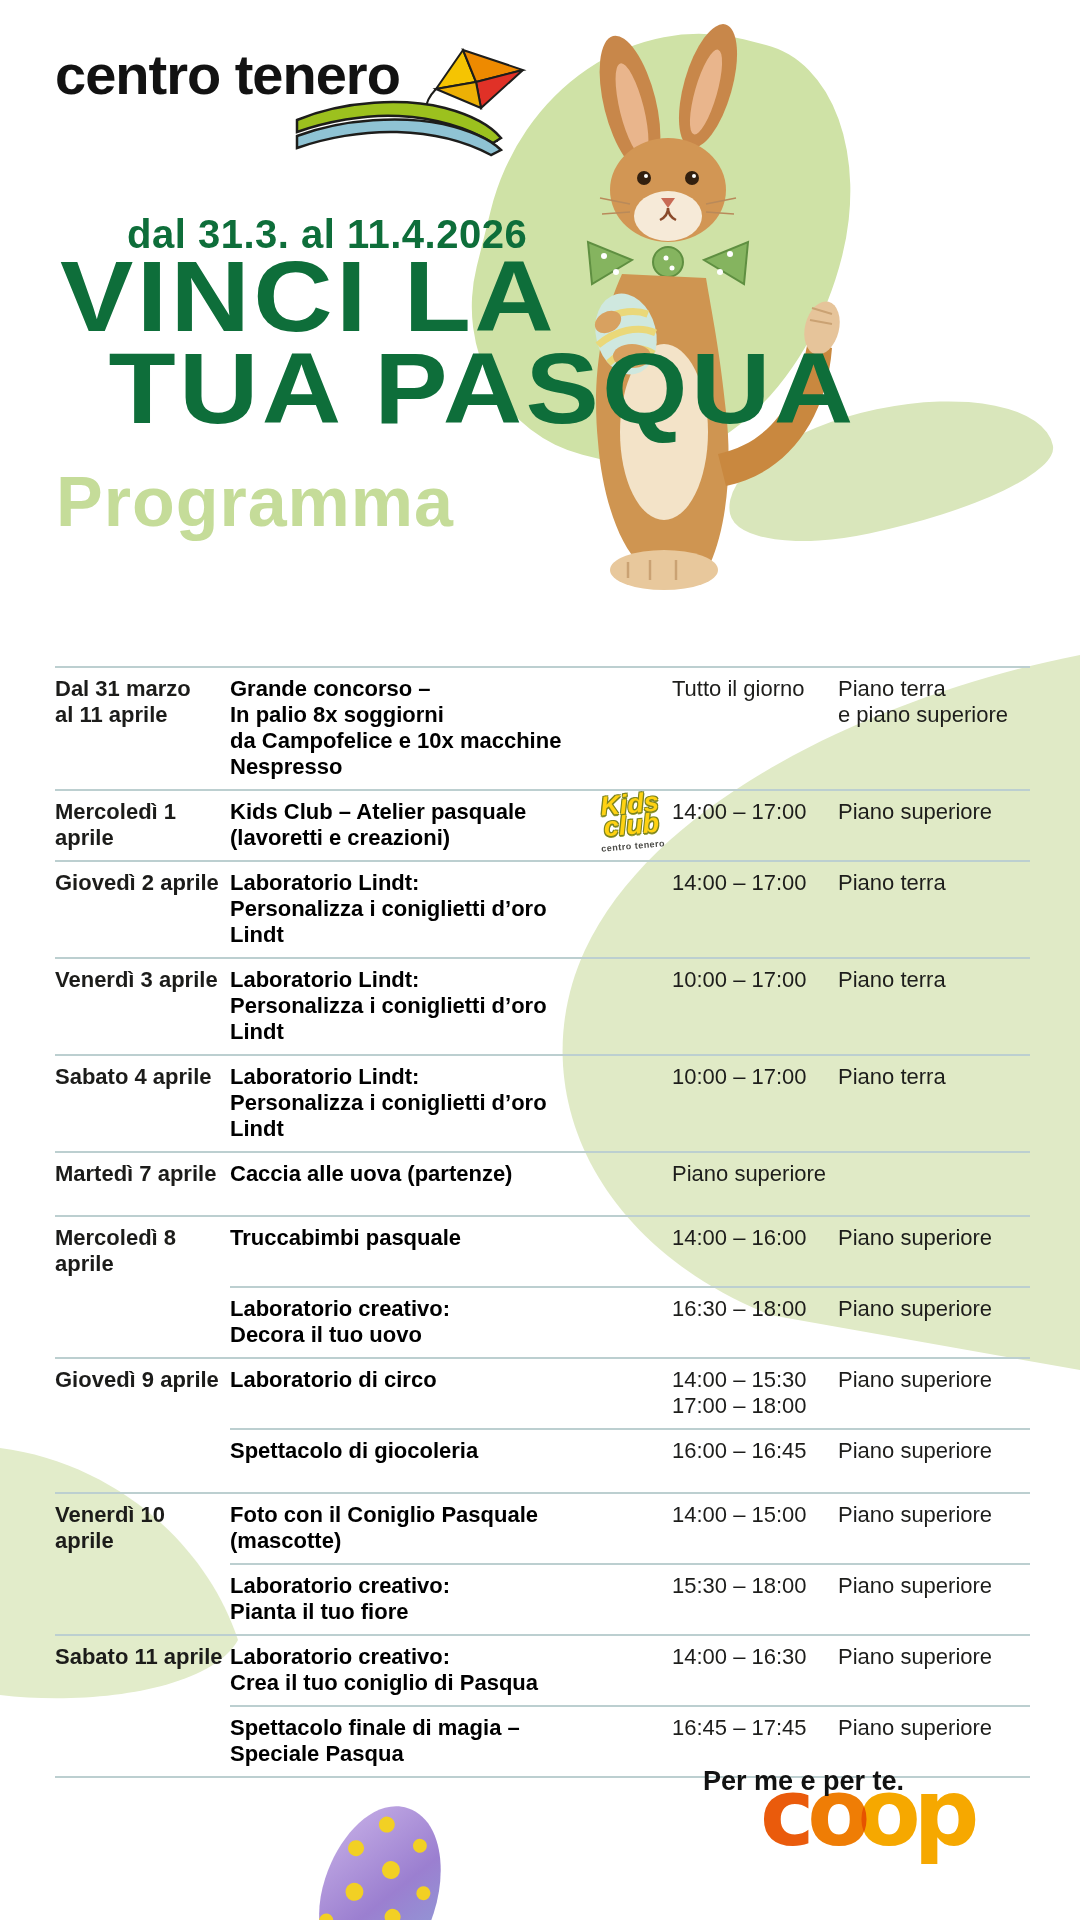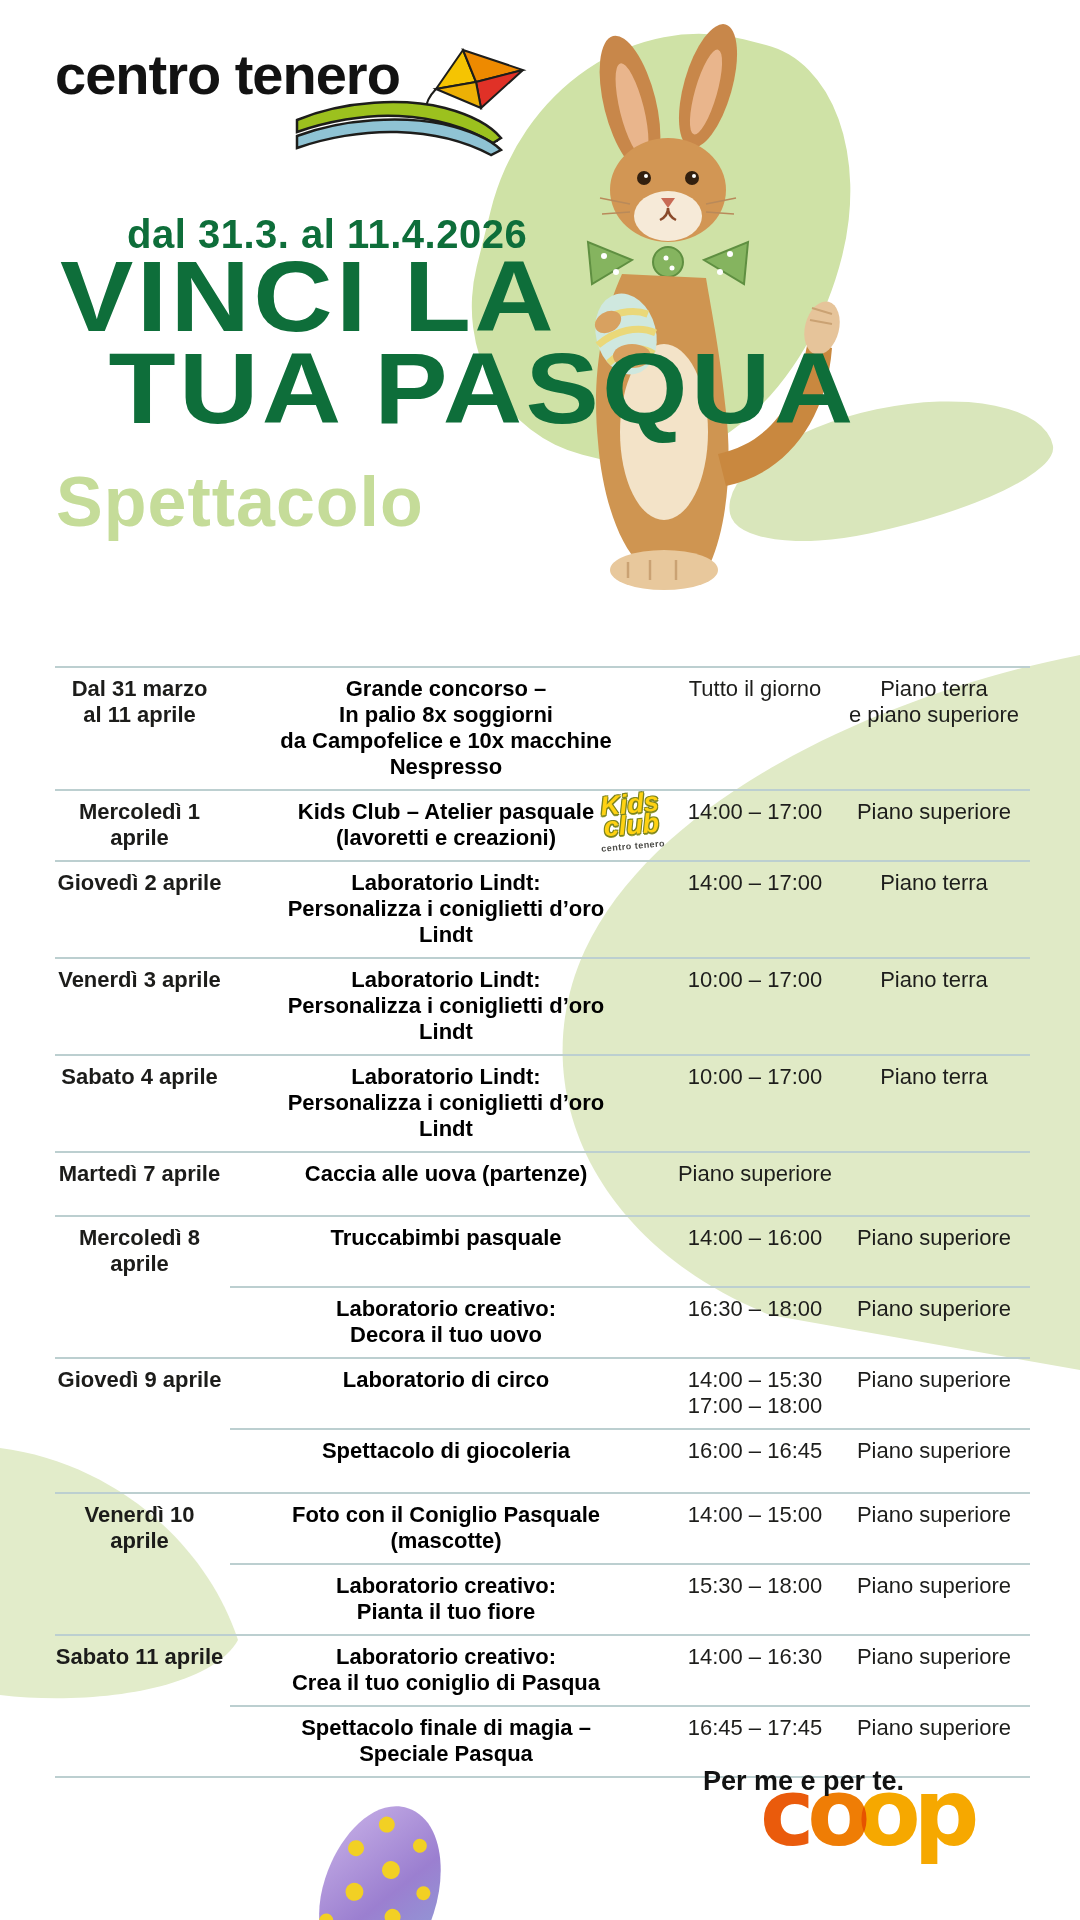--- a/index.html
+++ b/index.html
@@ -42,21 +42,21 @@
     left:55px;top:666px;width:975px;z-index:4;border-bottom:2px solid #bccfd0;
   }
   .row{
     position:relative;display:grid;grid-template-columns:175px 442px 166px 1fr;
     padding:10px 0 9px 0;min-height:45px;
   }
   .row::before{
     content:"";position:absolute;top:0;left:0;right:0;height:2px;background:#bccfd0;
   }
   .row.sub::before{left:175px;}
-  .cell{white-space:pre-line;font-size:22px;line-height:26px;text-align:center;}
+  .cell{white-space:pre-line;font-size:22px;line-height:26px;}
   .cell.date{font-weight:700;color:#1c1c1a;padding-right:6px;}
   .cell.event{font-weight:700;color:#000000;padding-right:10px;}
   .cell.time,.cell.loc{font-weight:400;color:#1d1d1b;}
   
   .kids-logo{
     position:absolute;left:530px;top:2px;width:92px;text-align:center;transform:rotate(-5deg);
     line-height:1;z-index:2;
   }
   .kids-logo .w1,.kids-logo .w2{
     display:block;font-weight:800;font-style:italic;color:#ffd212;font-size:27px;
@@ -144,21 +144,21 @@
     <ellipse cx="146" cy="312" rx="30" ry="41" fill="#cfe8df"></ellipse>
     <path d="M120,296 C136,288 158,288 172,298 M116,316 C136,306 160,306 175,318 M122,336 C140,326 158,326 168,338" stroke="#ead879" stroke-width="7" fill="none"></path>
   </g>
   <ellipse cx="152" cy="334" rx="19" ry="12" fill="#d8a160"></ellipse>
   <ellipse cx="128" cy="300" rx="14" ry="10" transform="rotate(-30 128 300)" fill="#d8a160"></ellipse>
 
   <ellipse cx="184" cy="548" rx="54" ry="20" fill="#e8c89c"></ellipse>
   <path d="M148,540 L148,556 M170,538 L170,558 M196,538 L196,558" stroke="#caa273" stroke-width="2.5"></path>
 </svg>
 
-<div class="abs program-heading">Spettacolo</div>
+<div class="abs program-heading">Programma</div>
 
 <div class="abs program-table">
   <div class="row">
     <div class="cell date">Dal 31 marzo
 al 11 aprile</div>
     <div class="cell event">Grande concorso –
 In palio 8x soggiorni
 da Campofelice e 10x macchine
 Nespresso</div>
     <div class="cell time">Tutto il giorno</div>

